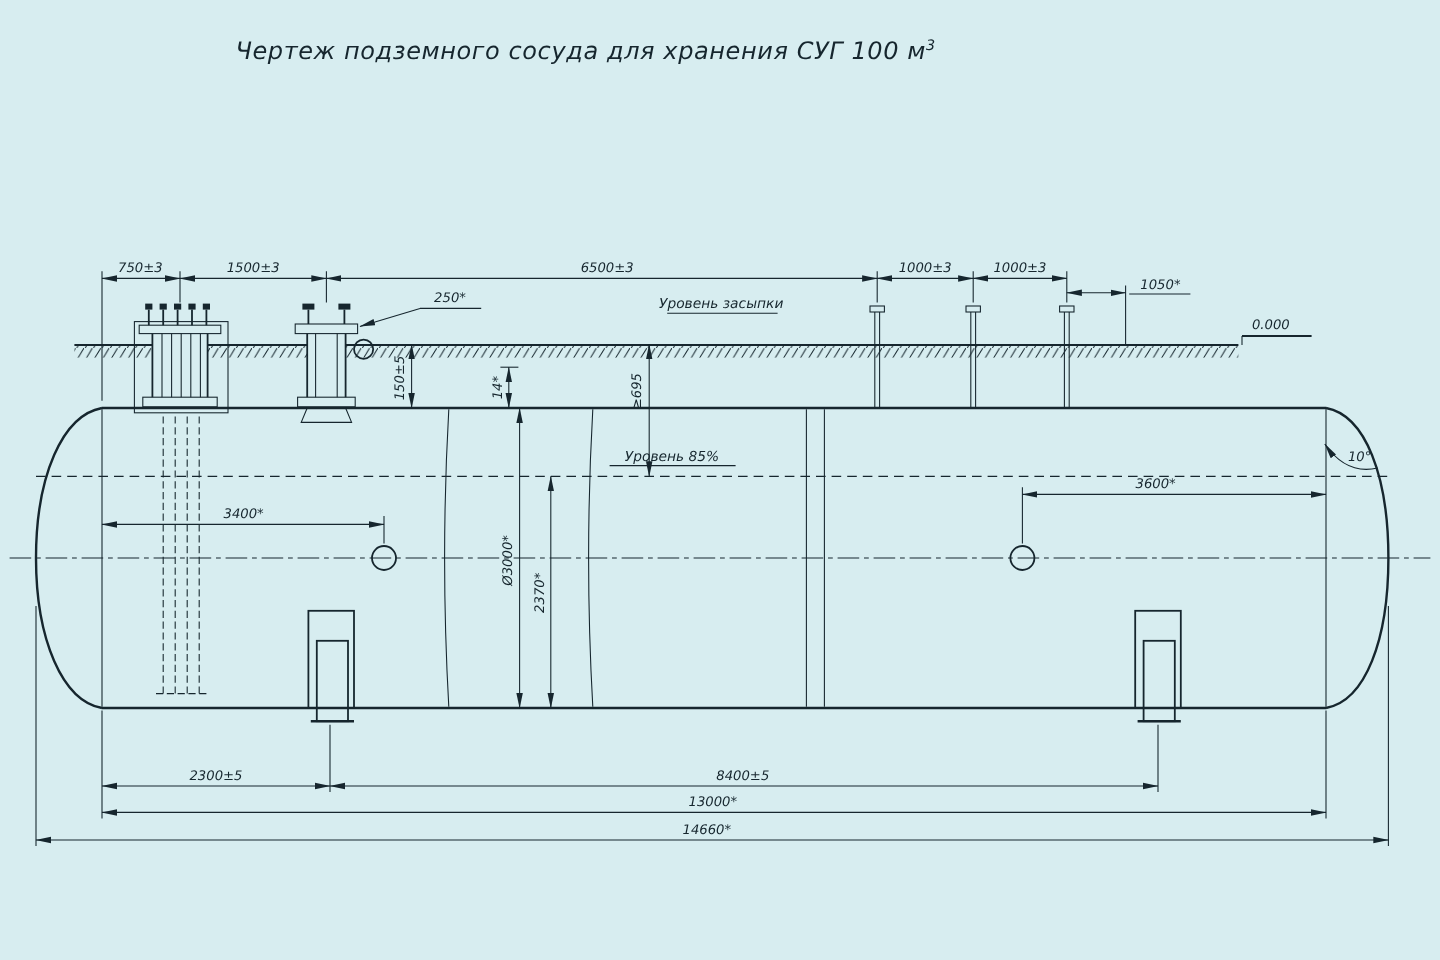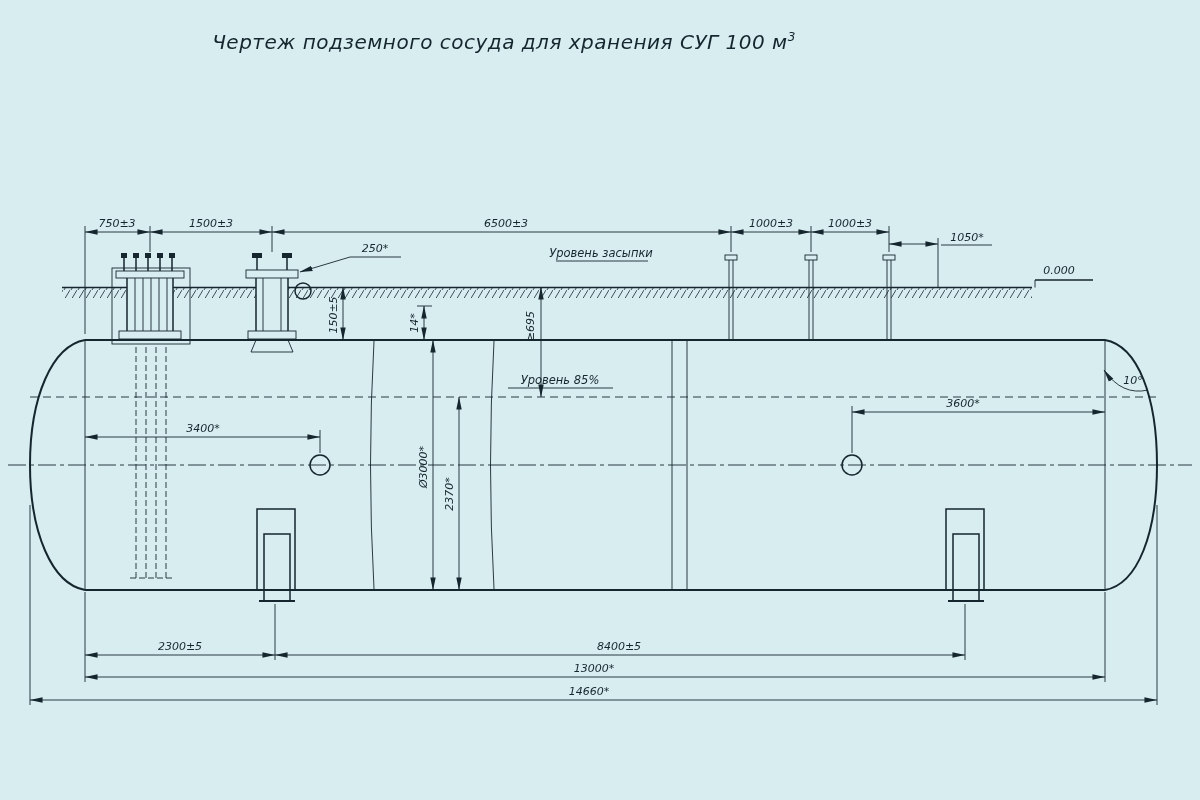--- a/index.html
+++ b/index.html
@@ -2,21 +2,21 @@
 <html><head>
 <meta charset="utf-8">
 <style>
   html,body{margin:0;padding:0;}
   body{
     width:1200px;height:800px;position:relative;overflow:hidden;
     background:#d7edf0;
     font-family:"DejaVu Sans",sans-serif;
   }
   .title{
-    position:absolute;top:30px;left:16px;width:976px;text-align:center;
+    position:absolute;top:30px;left:0;width:976px;text-align:center;
     font-style:italic;font-size:20px;color:#16262e;letter-spacing:.5px;
   }
   .title sup{font-size:12px;}
   svg{position:absolute;top:0;left:0;}
   svg text{font-family:"DejaVu Sans",sans-serif;font-style:italic;fill:#16262e;}
   .dim{font-size:11px;}
   .lbl{font-size:11.5px;}
   .bold{stroke:#16262e;stroke-width:2;fill:none;}
   .med{stroke:#16262e;stroke-width:1.5;fill:none;}
   .thin{stroke:#16262e;stroke-width:0.9;fill:none;}

